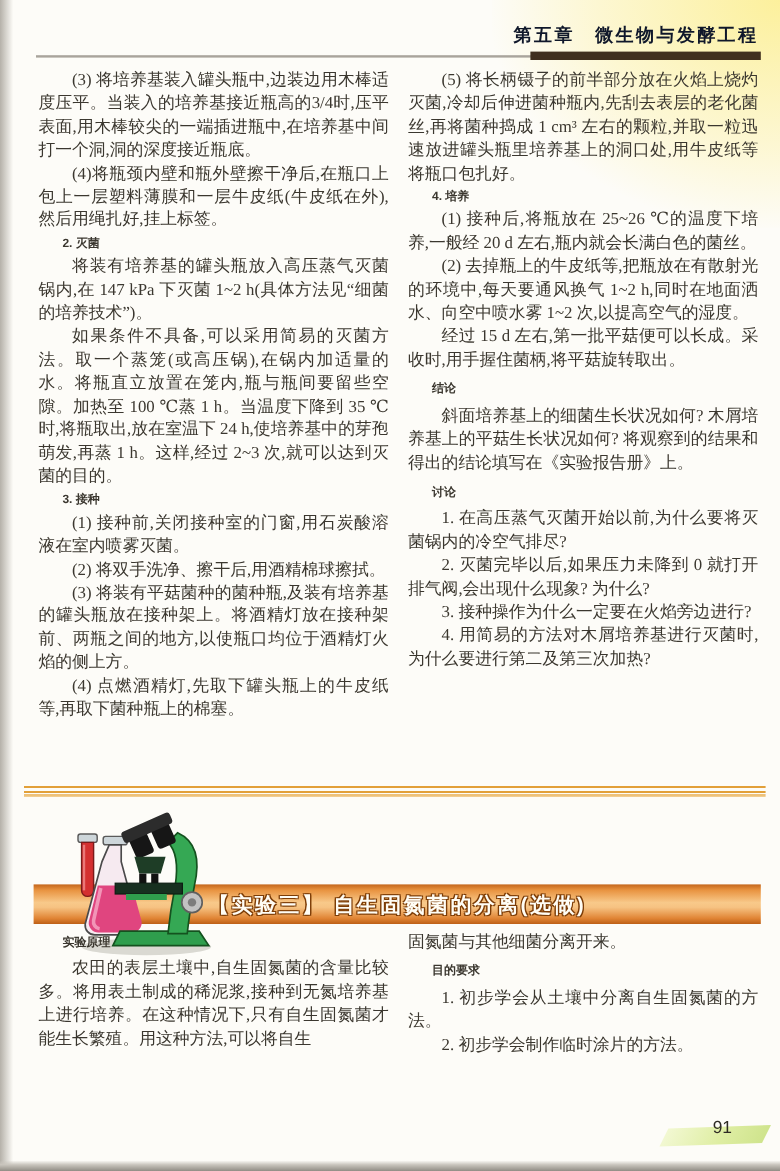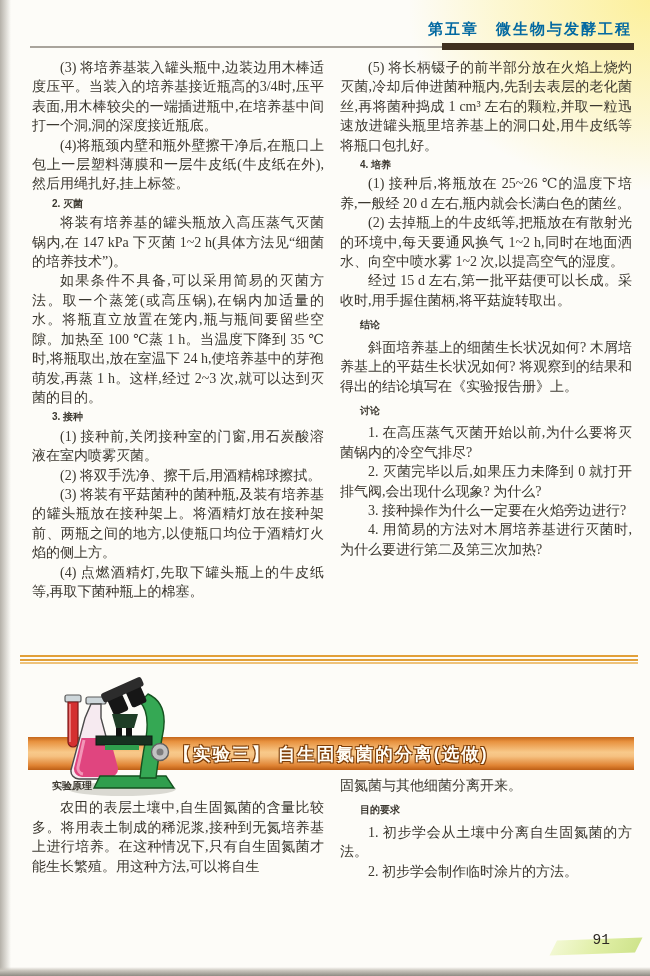--- a/index.html
+++ b/index.html
@@ -14,21 +14,21 @@
   
   .edge-left{position:absolute;left:0;top:0;width:11px;height:100%;
     background:linear-gradient(90deg,#b5b1a9 0,#d8d5cе 40%,rgba(253,252,248,0) 100%);
     background:linear-gradient(90deg,#b5b1a9 0,rgba(253,252,248,0) 100%);}
   .edge-bottom{position:absolute;left:0;bottom:0;width:100%;height:9px;
     background:linear-gradient(0deg,#8f8b83 0,#c9c5bd 60%,rgba(253,252,248,0) 100%);}
   .glow-topright{position:absolute;right:0;top:0;width:240px;height:190px;
     background:radial-gradient(ellipse at 100% 0%,rgba(252,238,140,.85) 0%,rgba(252,238,140,.35) 45%,rgba(252,238,140,0) 72%);}
   
   .chapter-header{position:absolute;top:20px;left:30px;right:18px;
-    text-align:right;font-weight:bold;font-size:15px;letter-spacing:2px;color:#0369a1;}
+    text-align:right;font-weight:bold;font-size:15px;letter-spacing:2px;color:#0f172a;}
   .rule-thin{position:absolute;top:46px;left:30px;width:414px;height:2px;background:#a9a49c;}
   .rule-thick{position:absolute;top:43px;left:442px;width:192px;height:7px;background:#40301f;}
   
   .main{position:absolute;top:58px;left:32px;width:600px;display:flex;gap:16px;}
   .col{width:292px;font-size:14px;line-height:19.4px;text-align:justify;}
   .col p{margin:0;}
   .col p.ind{text-indent:2em;}
   .col p.sub{text-indent:2em;font-weight:bold;font-family:"Liberation Sans","DejaVu Sans",sans-serif;font-size:10px;}
   .col p.head{text-indent:2em;font-weight:bold;font-family:"Liberation Sans","DejaVu Sans",sans-serif;font-size:10px;margin:5px 0 3px 0;}
   
@@ -42,21 +42,21 @@
     font-weight:bold;font-size:17.5px;letter-spacing:2px;color:#fffdf5;
     text-shadow:1px 1px 0 #7c3c06,-1px 1px 0 #7c3c06,1px -1px 0 #7c3c06,-1px -1px 0 #7c3c06;}
   .lab-icon{position:absolute;top:676px;left:50px;width:130px;height:122px;}
   
   .bottom{position:absolute;top:776px;left:32px;width:600px;display:flex;gap:16px;}
   
   .pagenum-swoosh{position:absolute;right:12px;bottom:22px;width:84px;height:15px;
     background:linear-gradient(90deg,#f2f8d2 0%,#dfeea4 55%,#cfe48d 100%);
     transform:skewX(-28deg) rotate(-2deg);}
   .pagenum{position:absolute;right:40px;bottom:28px;font-size:14.5px;color:#2e2a24;
-    font-family:Liberation Mono, monospace;}
+    font-family:Liberation Sans, sans-serif;}
 </style>
 </head>
 <body>
 
 <div class="page">
 
   <div class="glow-topright"></div>
   <div class="edge-left"></div>
   <div class="edge-bottom"></div>
 

